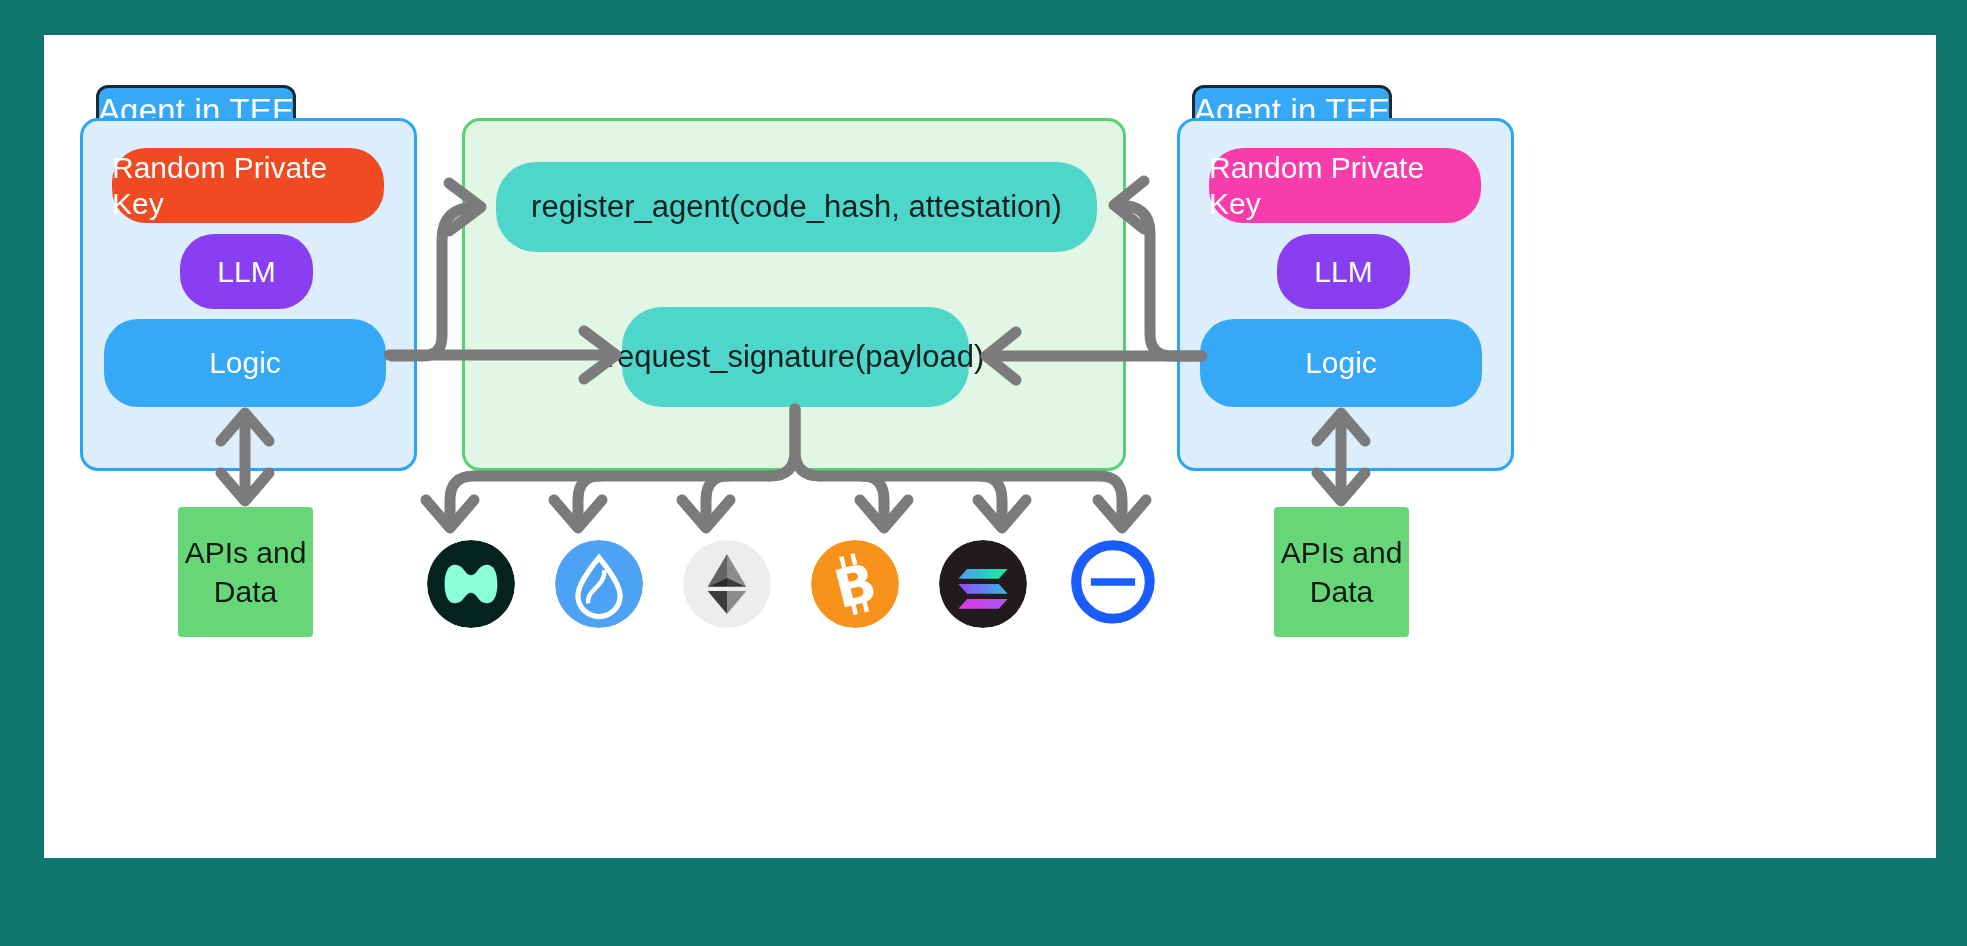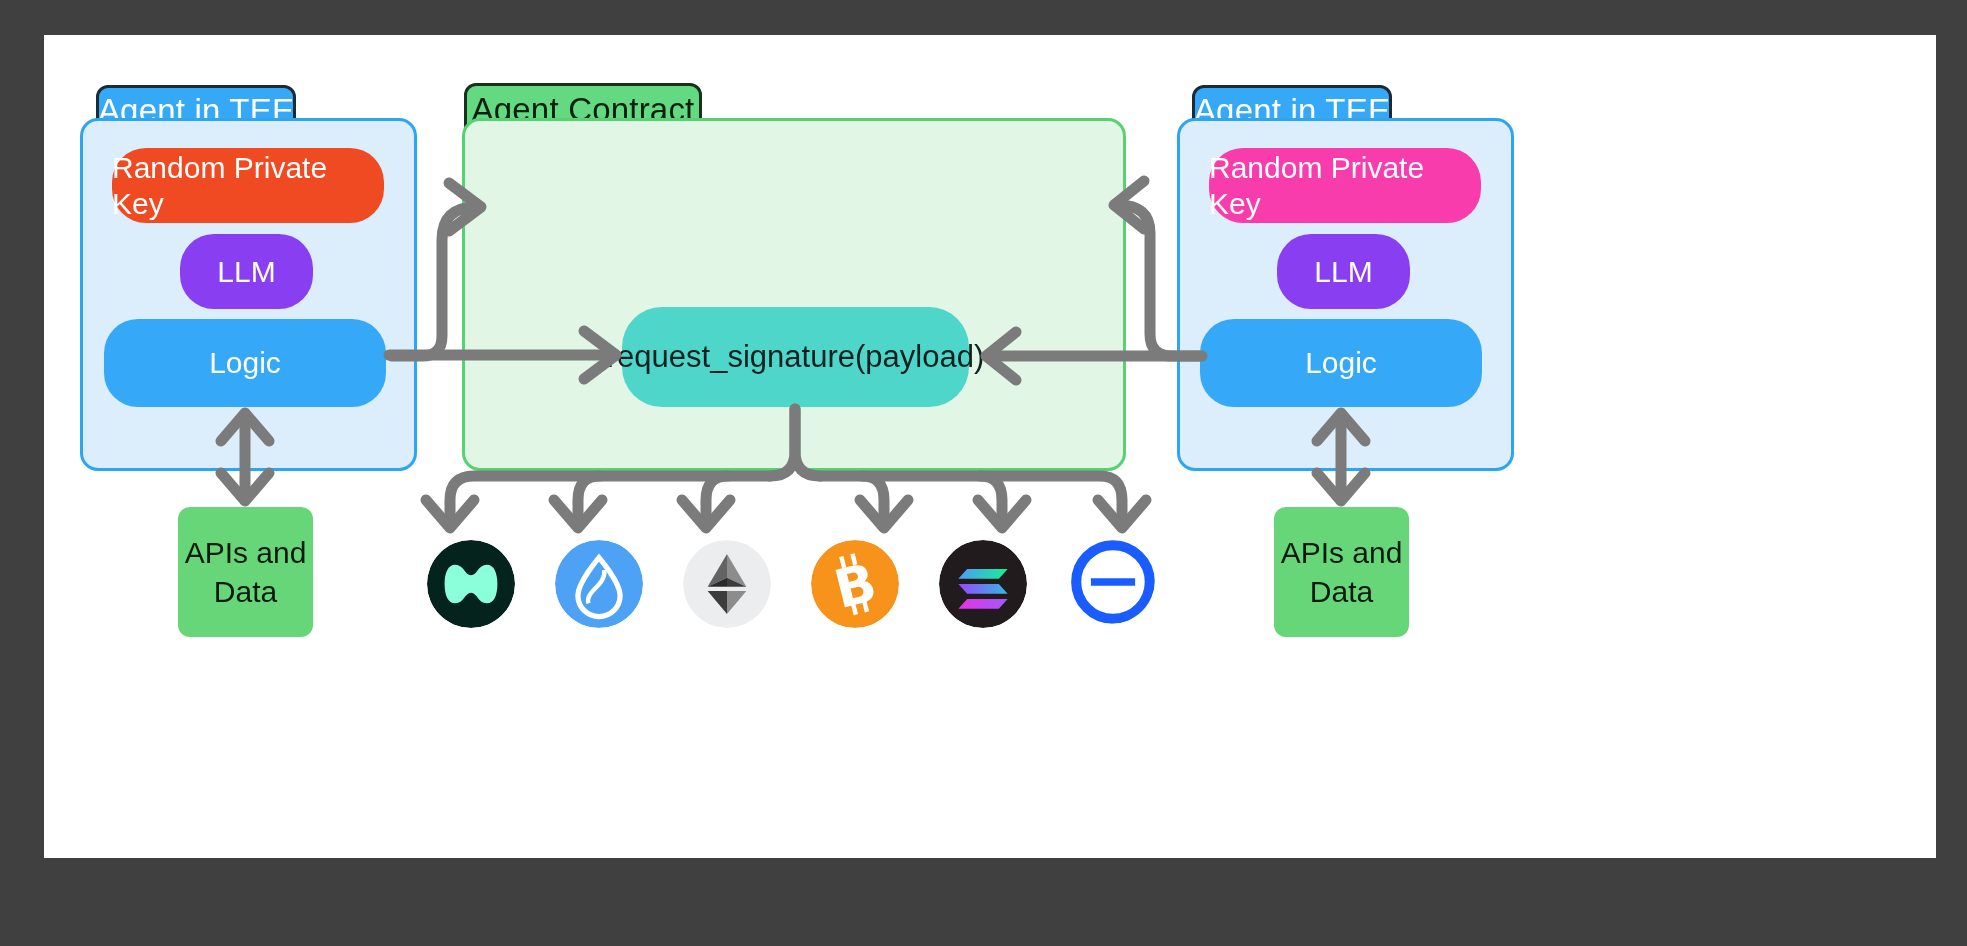--- a/index.html
+++ b/index.html
@@ -1,37 +1,37 @@
 <!DOCTYPE html>
 <html><head>
 <meta charset="utf-8">
 <style>
   html,body{margin:0;padding:0;background:#000;}
   body{width:1967px;height:946px;font-family:"Liberation Sans",sans-serif;overflow:hidden;}
-  #stage{position:relative;width:1967px;height:946px;background:#404040;}
+  #stage{position:relative;width:1967px;height:946px;background:#0f766e;}
   #canvas{position:absolute;left:44px;top:35px;width:1892px;height:823px;background:#ffffff;}
 
   .panel{position:absolute;box-sizing:border-box;border-radius:18px;}
   .tee-panel{background:#dceefc;border:3px solid #2ca5f5;}
   .contract-panel{background:#e1f6e4;border:3px solid #56d273;}
 
   .tag{position:absolute;box-sizing:border-box;display:flex;align-items:center;
        justify-content:center;border-radius:12px;font-size:33px;letter-spacing:.2px;white-space:nowrap;}
   .tag-tee{background:#35a8f7;border:3px solid #1b2b36;color:#ffffff;}
   .tag-contract{background:#63d982;border:3px solid #17311c;color:#0b1f0f;}
 
   .pill{position:absolute;box-sizing:border-box;display:flex;align-items:center;
         justify-content:center;text-align:left;border-radius:34px;font-size:30px;line-height:1.18;}
   .pill-key-red{background:#f04a23;color:#fff;}
   .pill-key-pink{background:#f93cac;color:#fff;}
   .pill-llm{background:#8a3ef2;color:#fff;}
   .pill-logic{background:#35a8f7;color:#fff;}
   .pill-fn{background:#4fd6cb;color:#10211f;font-size:31px;border-radius:40px;}
   .box-api{position:absolute;box-sizing:border-box;display:flex;align-items:center;
-           justify-content:center;text-align:center;border-radius:12px;background:#67d678;
+           justify-content:center;text-align:center;border-radius:4px;background:#67d678;
            color:#0a1b0d;font-size:30px;line-height:1.3;}
 
   svg.overlay{position:absolute;left:0;top:0;width:1892px;height:823px;overflow:visible;}
   .ar{fill:none;stroke:#7b7b7b;stroke-width:11;stroke-linecap:round;stroke-linejoin:round;}
   .arhead{fill:none;stroke:#7b7b7b;stroke-width:11;stroke-linecap:round;stroke-linejoin:round;}
 
   .coin{position:absolute;width:88px;height:88px;border-radius:50%;overflow:hidden;}
 </style>
 </head>
 <body>
@@ -44,24 +44,24 @@
     <div class="panel tee-panel" style="left:36px;top:83px;width:337px;height:353px;"></div>
 
     <div class="pill pill-key-red" style="left:68px;top:113px;width:272px;height:75px;">Random Private Key</div>
 
     <div class="pill pill-llm" style="left:136px;top:199px;width:133px;height:75px;">LLM</div>
 
     <div class="pill pill-logic" style="left:60px;top:284px;width:282px;height:88px;">Logic</div>
 
     <div class="box-api" style="left:134px;top:472px;width:135px;height:130px;">APIs and Data</div>
 
-    <div class="tag tag-contract" style="left:420px;top:48px;width:238px;height:54px;">Agent Contract</div>
 
     <div class="panel contract-panel" style="left:418px;top:83px;width:664px;height:353px;"></div>
 
+    <div class="pill pill-fn" style="left:452px;top:127px;width:601px;height:90px;">register_agent(code_hash, attestation)</div>
 
     <div class="pill pill-fn" style="left:578px;top:272px;width:347px;height:100px;">request_signature(payload)</div>
 
     <div class="tag tag-tee" style="left:1148px;top:50px;width:200px;height:52px;">Agent in TEE</div>
 
     <div class="panel tee-panel" style="left:1133px;top:83px;width:337px;height:353px;"></div>
 
     <div class="pill pill-key-pink" style="left:1165px;top:113px;width:272px;height:75px;">Random Private Key</div>
 
     <div class="pill pill-llm" style="left:1233px;top:199px;width:133px;height:75px;">LLM</div>

